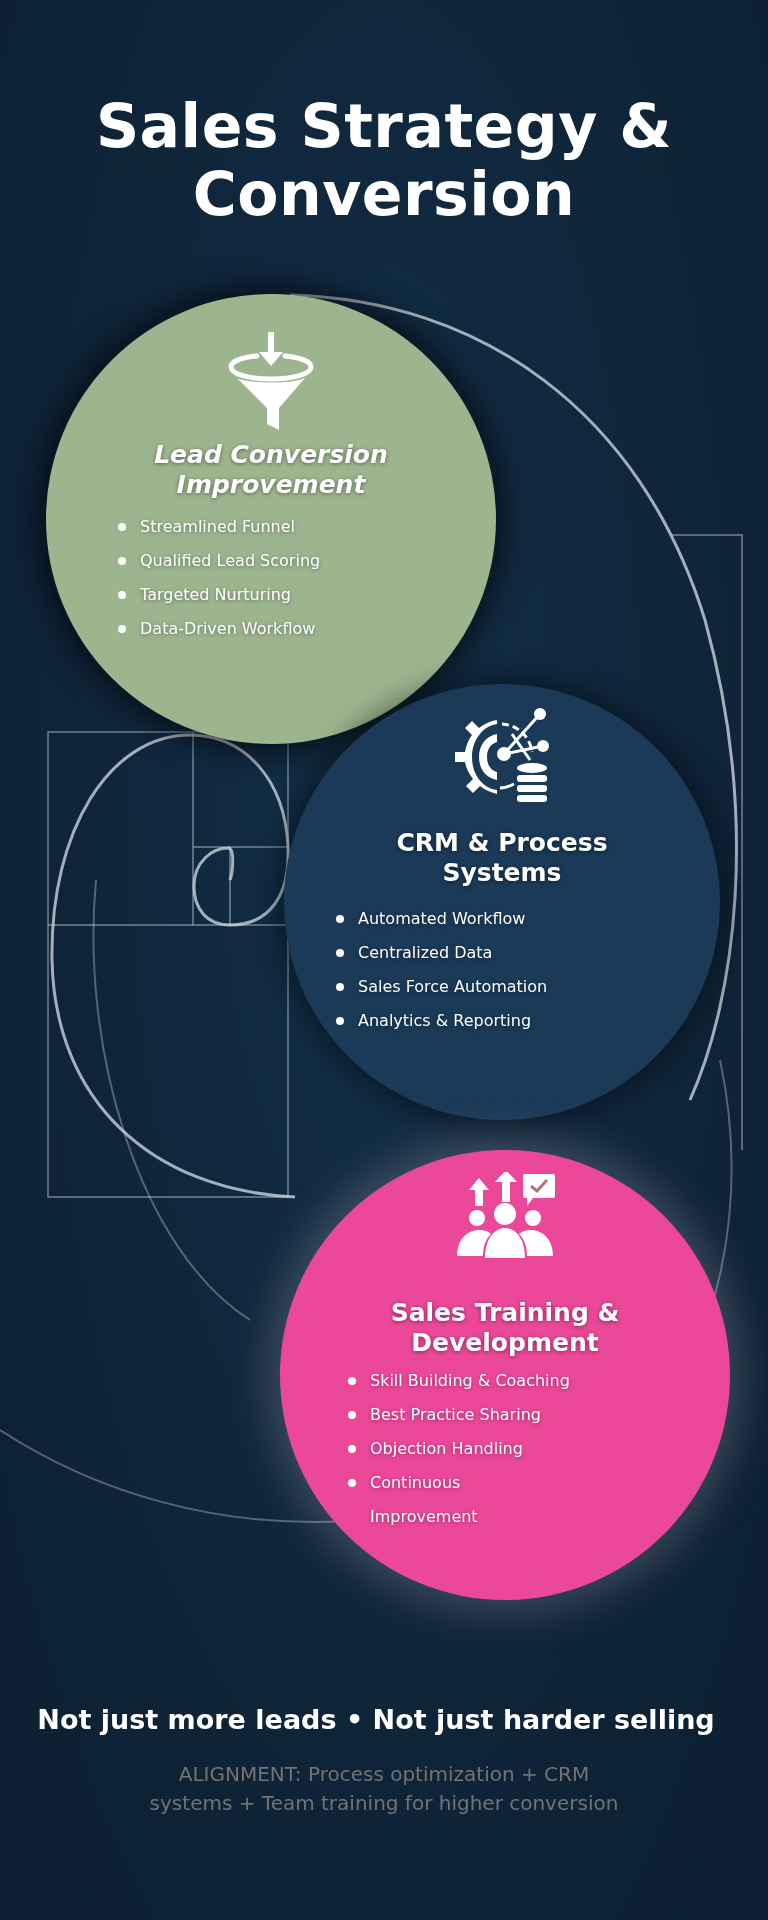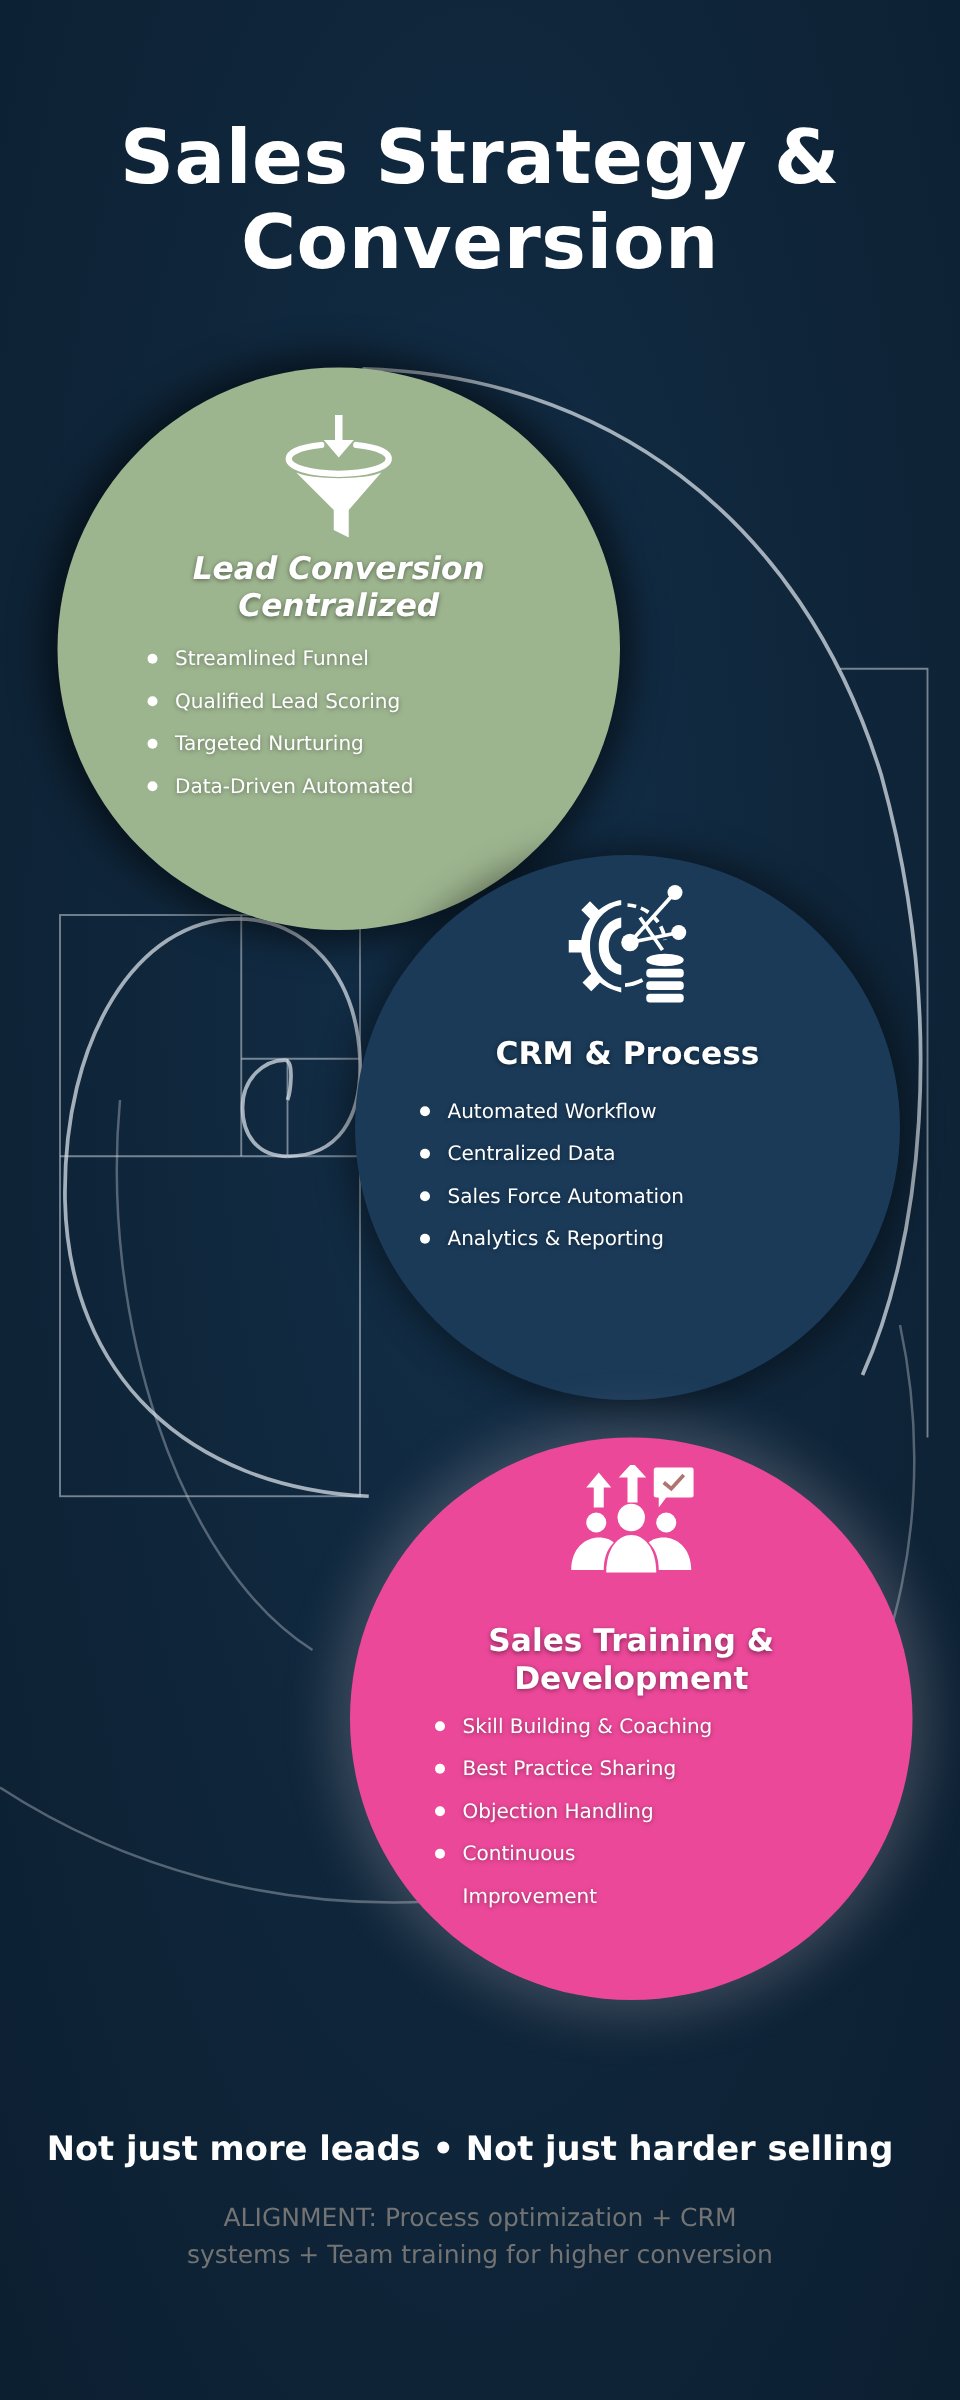--- a/index.html
+++ b/index.html
@@ -108,38 +108,38 @@
 
 <div class="circle green">
   <svg class="icon" viewBox="0 0 100 100" xmlns="http://www.w3.org/2000/svg">
     <rect x="47" y="2" width="6" height="22" fill="#fff"></rect>
     <path d="M38 22 L62 22 L50 36 Z" fill="#fff"></path>
     <path d="M36 26 C16 28 10 33 10 37 C10 44 28 49 50 49 C72 49 90 44 90 37 C90 33 84 28 64 26" fill="none" stroke="#fff" stroke-width="5" stroke-linecap="round"></path>
     <path d="M16 48 C28 54 72 54 84 48 L58 78 L58 100 L46 94 L46 78 Z" fill="#fff"></path>
   </svg>
   <div class="c-title">
     <span style="display:block">Lead Conversion</span>
-    <span style="display:block">Centralized</span>
+    <span style="display:block">Improvement</span>
   </div>
   <ul class="c-list">
     <li>
         <span class="bullet"></span>
         <span class="txt">Streamlined Funnel</span>
       </li>
     <li>
         <span class="bullet"></span>
         <span class="txt">Qualified Lead Scoring</span>
       </li>
     <li>
         <span class="bullet"></span>
         <span class="txt">Targeted Nurturing</span>
       </li>
     <li>
         <span class="bullet"></span>
-        <span class="txt">Data-Driven Automated</span>
+        <span class="txt">Data-Driven Workflow</span>
       </li>
   </ul>
 </div>
 
 <div class="circle blue">
   <svg class="icon" viewBox="0 0 100 100" xmlns="http://www.w3.org/2000/svg">
 
     <path d="M45 6 L45 16 C38 17 32 20 27 24 L20 17 L13 24 L20 31 C16 36 14 42 13 48 L3 48 L3 58 L13 58 C14 64 17 70 21 75 L14 82 L21 89 L28 82 C33 86 38 88 45 90 L45 100 L45 86 C30 84 20 70 20 53 C20 36 31 22 45 20 Z" fill="#fff"></path>
     <path d="M45 30 C34 32 27 41 27 53 C27 65 34 74 45 76 L45 68 C38 66 35 60 35 53 C35 46 38 40 45 38 Z" fill="#fff"></path>
 
@@ -153,20 +153,21 @@
     <line x1="52" y1="50" x2="91" y2="42" stroke="#fff" stroke-width="3"></line>
     <line x1="60" y1="30" x2="78" y2="56" stroke="#fff" stroke-width="3"></line>
 
     <ellipse cx="80" cy="64" rx="15" ry="5" fill="#fff"></ellipse>
     <rect x="65" y="71" width="30" height="7" rx="3" fill="#fff"></rect>
     <rect x="65" y="81" width="30" height="7" rx="3" fill="#fff"></rect>
     <rect x="65" y="91" width="30" height="7" rx="3" fill="#fff"></rect>
   </svg>
   <div class="c-title">
     <span style="display:block">CRM &amp; Process</span>
+    <span style="display:block">Systems</span>
   </div>
   <ul class="c-list">
     <li>
         <span class="bullet"></span>
         <span class="txt">Automated Workflow</span>
       </li>
     <li>
         <span class="bullet"></span>
         <span class="txt">Centralized Data</span>
       </li>

